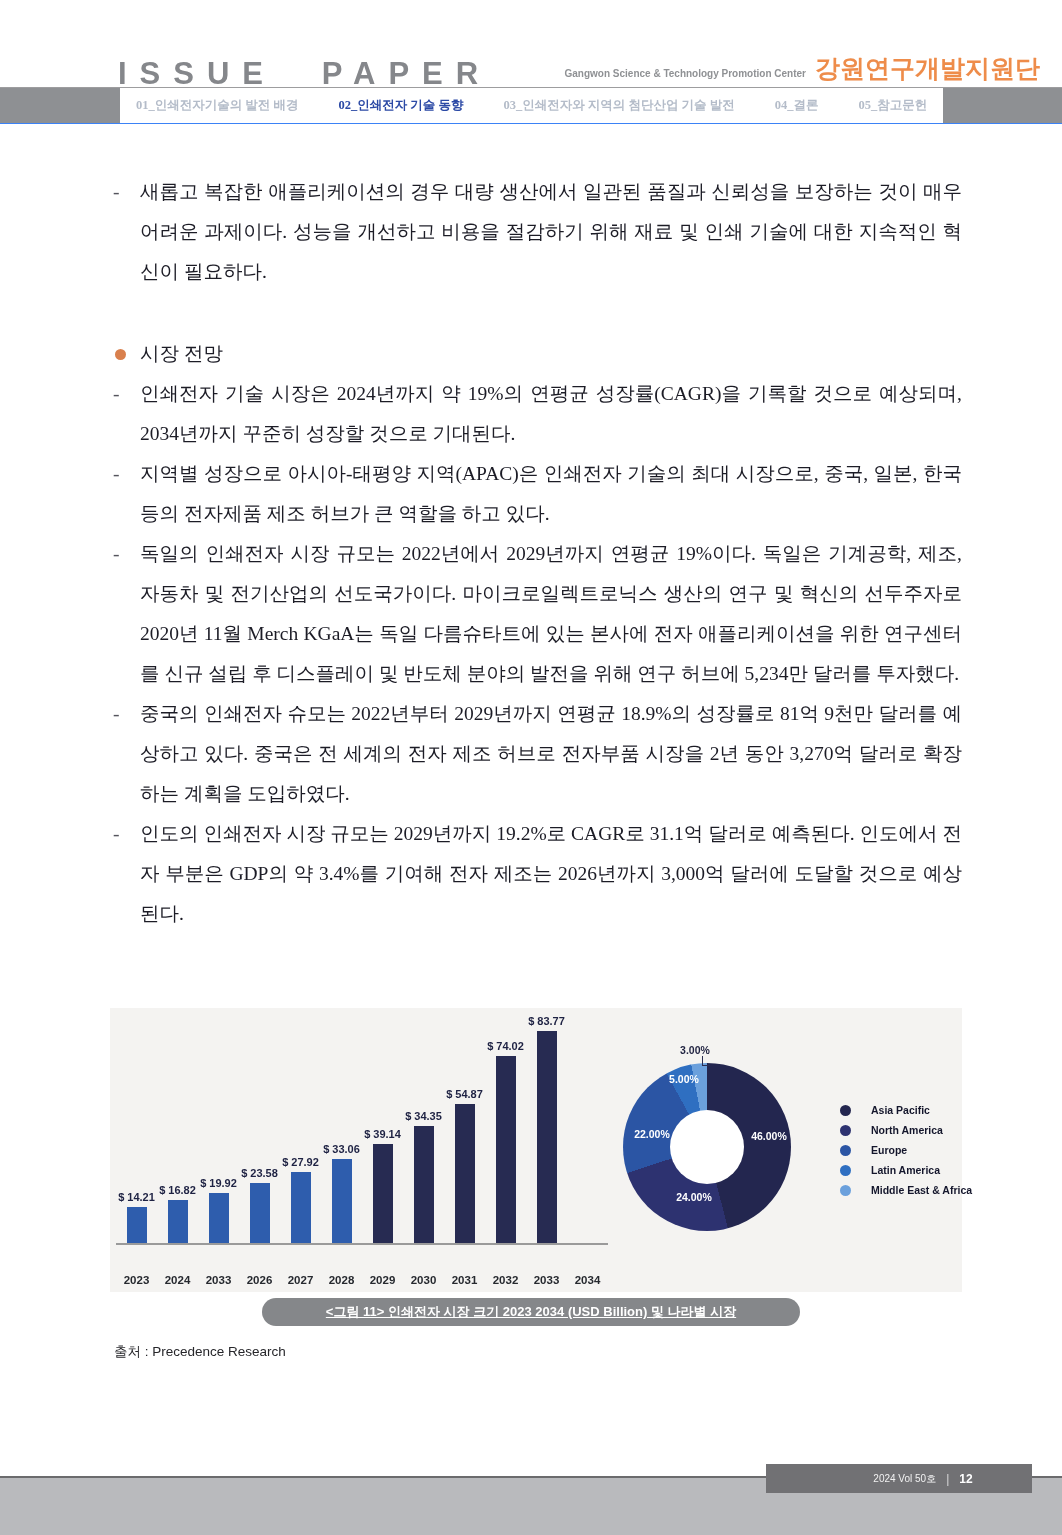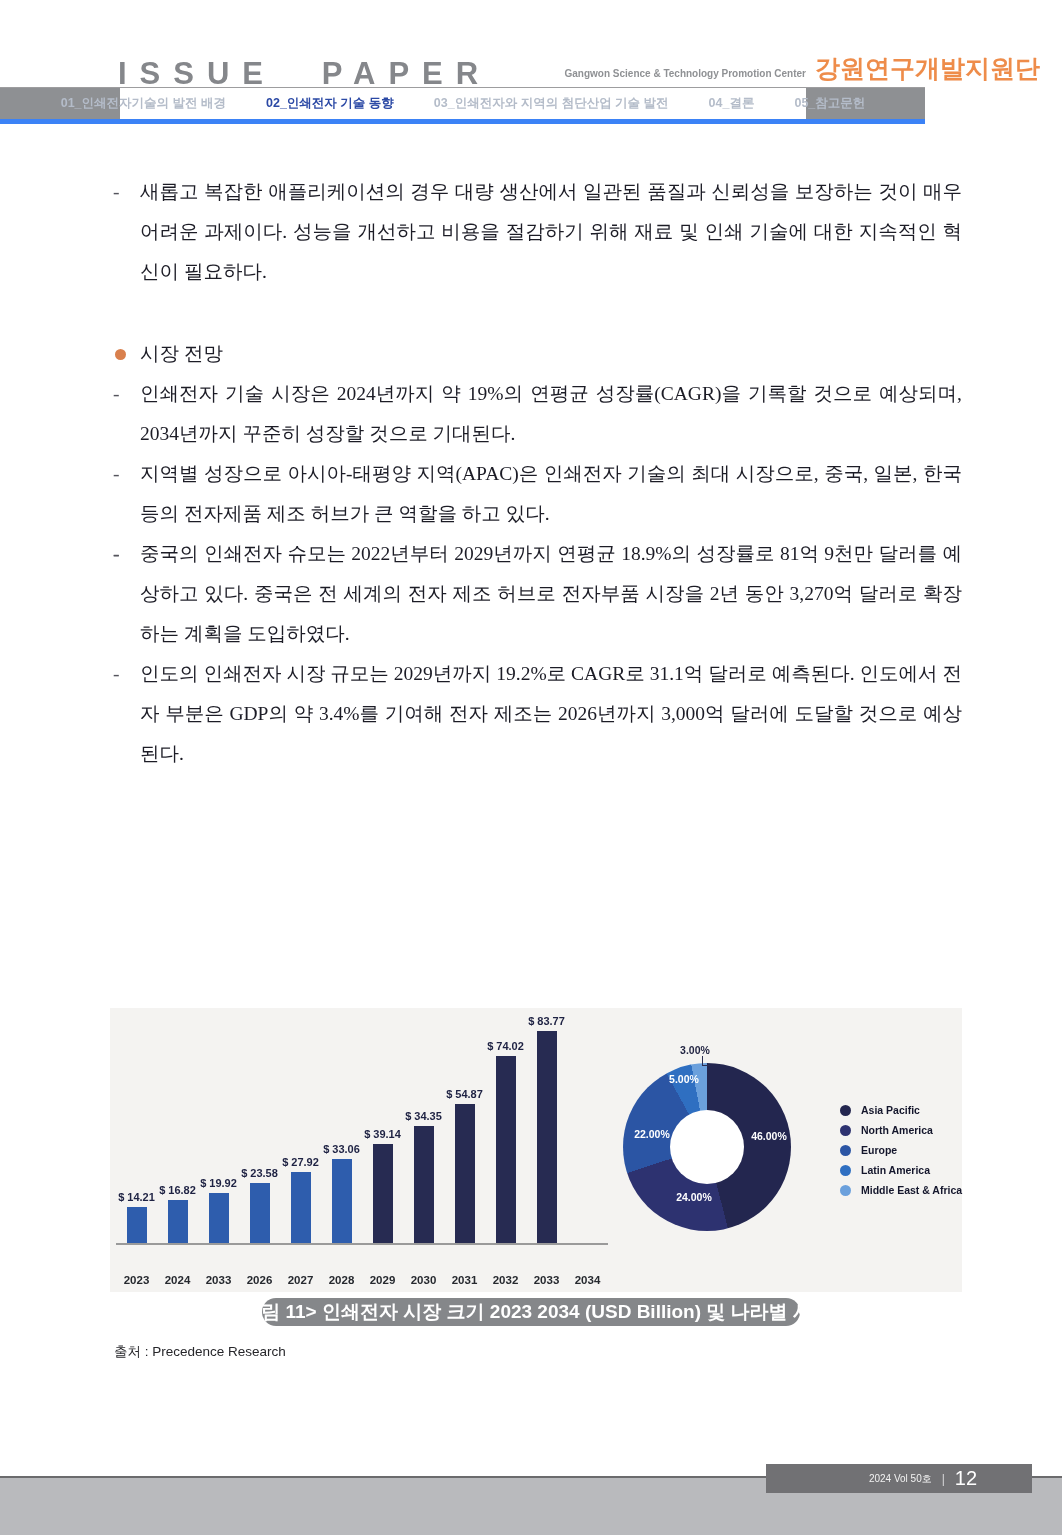--- a/index.html
+++ b/index.html
@@ -7,22 +7,22 @@
         font-family:"Liberation Sans","DejaVu Sans",sans-serif;}
 
   
   .brand{position:absolute;left:118px;top:56px;font-size:31px;font-weight:bold;color:#85878b;
          letter-spacing:13px;word-spacing:24px;white-space:nowrap;}
   .org-wrap{position:absolute;right:22px;top:52px;display:flex;align-items:flex-end;gap:9px;}
   .org-en{font-size:10px;font-weight:bold;color:#8f9194;padding-bottom:6px;white-space:nowrap;margin-left:15px;}
   .org-kr{font-size:25px;font-weight:bold;color:#ee8c4a;white-space:nowrap;}
 
   
-  .navband{position:absolute;left:0;top:87px;width:925px;height:37px;background:#fff;
-           border-top:1px solid #9d9d9f;border-bottom:5px solid #3b82f6;box-sizing:border-box;}
+  .navband{position:absolute;left:0;top:87px;width:1062px;height:37px;background:#fff;
+           border-top:1px solid #9d9d9f;border-bottom:1px solid #3b82f6;box-sizing:border-box;font-family:Liberation Serif, serif;}
   .navblock{position:absolute;top:0;height:100%;background:#8e9093;}
   .navblock.left{left:0;width:120px;}
   .navblock.right{right:0;width:119px;}
   .tabs{position:absolute;left:120px;right:119px;top:0;height:100%;display:flex;
         justify-content:center;align-items:center;}
   .tab{font-size:12.5px;font-weight:bold;color:#b4bcc9;padding:0 20px;white-space:nowrap;cursor:pointer;}
   .tab.active{color:#2b49a5;}
   .tab-sep{width:1px;height:20px;background:#a9b2c6;}
 
   
@@ -52,38 +52,38 @@
        color:#ffffff;white-space:nowrap;}
   .pct0{left:659px;top:128px;}
   .pct1{left:584px;top:189px;}
   .pct2{left:542px;top:126px;}
   .pct3{left:574px;top:71px;}
   .pct4{left:585px;top:42px;color:#1f2240;}
   .leader{position:absolute;left:592px;top:48px;width:7px;height:9px;
           border-left:1.5px solid #2a2d50;border-bottom:1.5px solid #2a2d50;}
 
   .legend{position:absolute;left:730px;top:96px;display:flex;flex-direction:column;gap:8px;}
-  .legend-row{display:flex;align-items:center;gap:10px;}
+  .legend-row{display:flex;align-items:center;gap:20px;}
   .legend-dot{width:11px;height:11px;border-radius:50%;flex:0 0 auto;}
   .legend-label{font-size:10.5px;font-weight:bold;color:#14162c;white-space:nowrap;}
 
   
   .caption-pill{position:absolute;left:262px;top:1298px;width:538px;height:28px;border-radius:14px;
                 background:#85878a;display:flex;align-items:center;justify-content:center;}
-  .caption-pill span{color:#ffffff;font-size:19px;font-weight:bold;white-space:nowrap;}
+  .caption-pill span{color:#ffffff;font-size:13px;font-weight:bold;white-space:nowrap;text-decoration:underline;}
   .source{position:absolute;left:114px;top:1343px;font-size:13.5px;color:#26262a;}
 
   
   .footband{position:absolute;left:0;top:1476px;width:1062px;height:59px;background:#b9babd;
             border-top:2px solid #6b6b6d;box-sizing:border-box;}
   .footbox{position:absolute;left:766px;top:1464px;width:266px;height:29px;background:#717174;
            display:flex;align-items:center;justify-content:center;gap:10px;}
   .footbox .vol{color:#f2f2f2;font-size:10px;margin-left:48px;}
   .footbox .div{color:#d7d7d9;font-size:12px;}
-  .footbox .pg{color:#ffffff;font-size:20px;font-weight:normal;}
+  .footbox .pg{color:#ffffff;font-size:12px;font-weight:bold;}
 </style>
 </head>
 <body>
 
 <div class="page">
 
   <div class="brand">ISSUE PAPER</div>
   <div class="org-wrap">
     <span class="org-en">Gangwon Science &amp; Technology Promotion Center</span>
     <span class="org-kr">강원연구개발지원단</span>
@@ -117,20 +117,21 @@
     <div class="item">
       <span class="marker">-</span>
       <span>인쇄전자 기술 시장은 2024년까지 약 19%의 연평균 성장률(CAGR)을 기록할 것으로 예상되며, 2034년까지 꾸준히 성장할 것으로 기대된다.</span>
     </div>
     <div class="item">
       <span class="marker">-</span>
       <span>지역별 성장으로 아시아-태평양 지역(APAC)은 인쇄전자 기술의 최대 시장으로, 중국, 일본, 한국 등의 전자제품 제조 허브가 큰 역할을 하고 있다.</span>
     </div>
     <div class="item">
       <span class="marker">-</span>
+      <span>독일의 인쇄전자 시장 규모는 2022년에서 2029년까지 연평균 19%이다. 독일은 기계공학, 제조, 자동차 및 전기산업의 선도국가이다. 마이크로일렉트로닉스 생산의 연구 및 혁신의 선두주자로 2020년 11월 Merch KGaA는 독일 다름슈타트에 있는 본사에 전자 애플리케이션을 위한 연구센터를 신규 설립 후 디스플레이 및 반도체 분야의 발전을 위해 연구 허브에 5,234만 달러를 투자했다.</span>
     </div>
     <div class="item">
       <span class="marker">-</span>
       <span>중국의 인쇄전자 슈모는 2022년부터 2029년까지 연평균 18.9%의 성장률로 81억 9천만 달러를 예상하고 있다. 중국은 전 세계의 전자 제조 허브로 전자부품 시장을 2년 동안 3,270억 달러로 확장하는 계획을 도입하였다.</span>
     </div>
     <div class="item">
       <span class="marker">-</span>
       <span>인도의 인쇄전자 시장 규모는 2029년까지 19.2%로 CAGR로 31.1억 달러로 예측된다. 인도에서 전자 부분은 GDP의 약 3.4%를 기여해 전자 제조는 2026년까지 3,000억 달러에 도달할 것으로 예상된다.</span>
     </div>
   </div>

